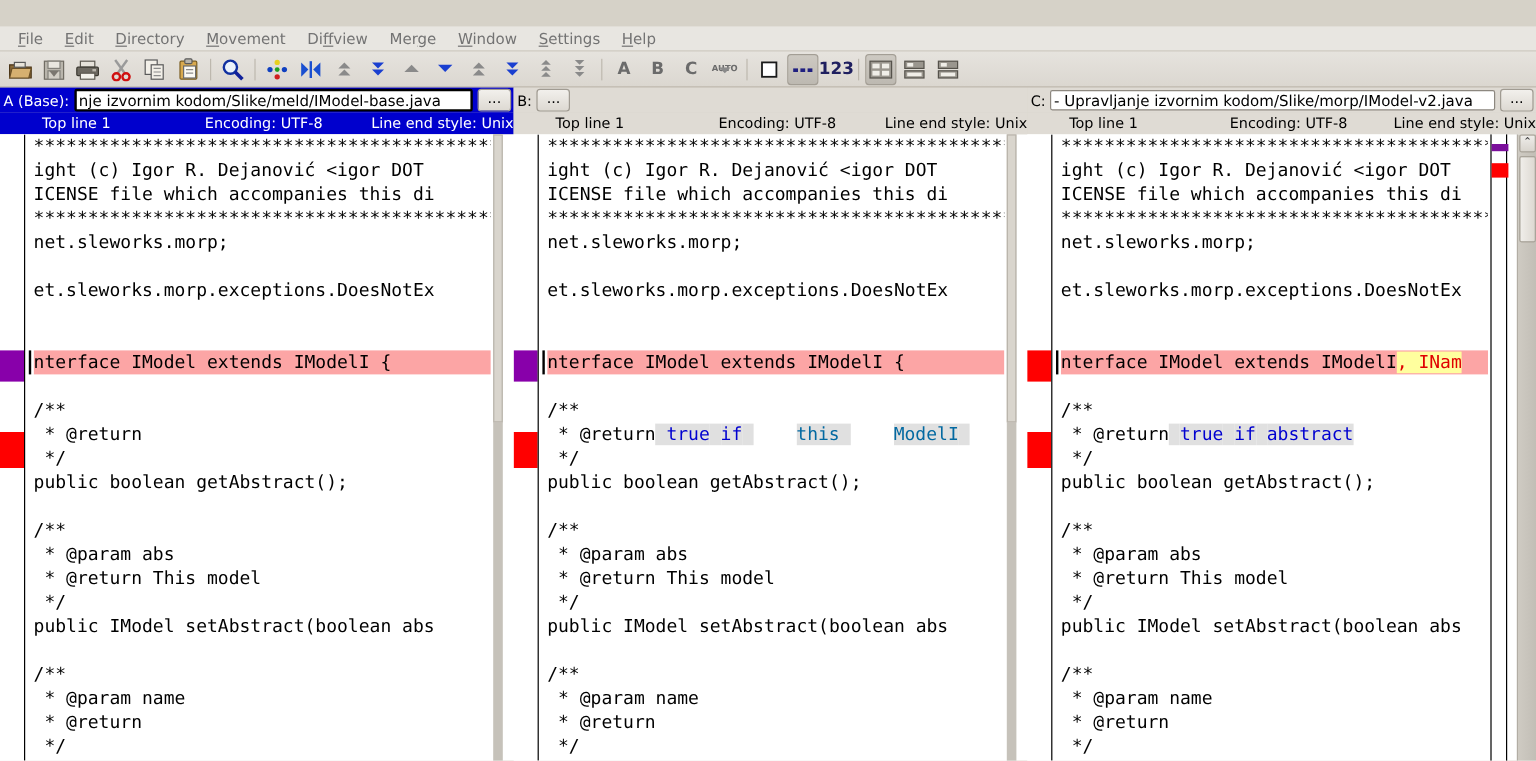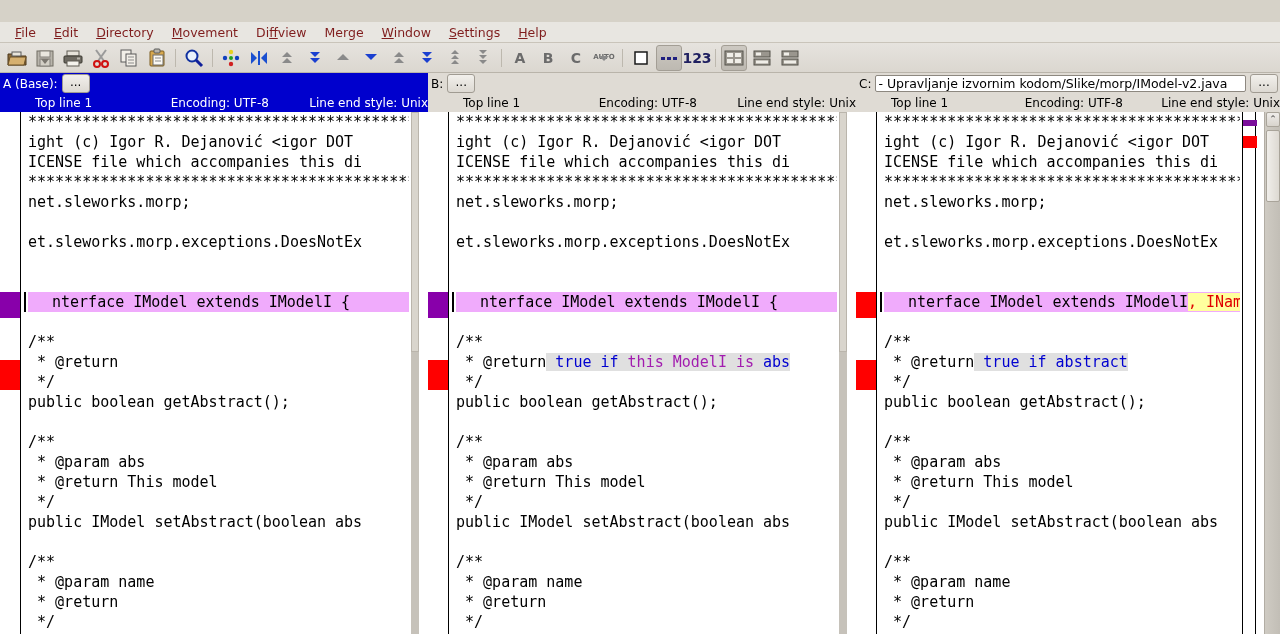--- a/index.html
+++ b/index.html
@@ -59,21 +59,21 @@
   .tb-spacer { width: 24px; }
 
   
   .menubar {
     position: absolute; left: 0; top: 22px; width: 1280px; height: 21px;
     background: #e8e6e1;
     border-bottom: 1px solid #c9c4ba;
     display: flex; align-items: center; padding-left: 6px;
   }
   .menu-item {
-    padding: 2px 9px; font-size: 12.5px; color: #7f1d1d; white-space: nowrap;
+    padding: 2px 9px; font-size: 12.5px; color: #737373; white-space: nowrap;
     font-family: "DejaVu Sans", sans-serif;
   }
   .menu-item u { text-decoration: underline; }
 
   
   .toolbar {
     position: absolute; left: 0; top: 43px; width: 1280px; height: 30px;
     background: linear-gradient(to bottom, #e6e3de, #dbd7d0);
     border-bottom: 1px solid #b9b4aa;
     display: flex; align-items: center; padding-left: 3px;
@@ -132,23 +132,23 @@
   }
   .marker { position: absolute; left: 0; width: 20px; }
   .code {
     position: absolute; top: 0; height: 522px;
     font-family: "DejaVu Sans Mono", monospace;
     font-size: 15px; line-height: 20px;
     white-space: pre; overflow: hidden;
   }
   .code .ln { height: 20px; white-space: pre; }
   .cur-col { position: absolute; width: 2px; background: #000; }
-  .hl-yellow { background: #f0abfc; padding-left: 24px; }
+  .hl-yellow { background: #fca5a5; }
   .w-blue { color: #0000d0; background: #e0e0e0; }
-  .w-red  { color: #a21caf; background: #e0e0e0; }
+  .w-red  { color: #0369a1; background: #e0e0e0; margin-left: 36px; }
   .w-red-on-yellow { color: #e00000; background: #ffff9e; }
   .seg-grey { background: #e0e0e0; }
 
   
   .vscroll {
     position: absolute; top: 0; width: 8px; height: 522px;
     background: #c6c2ba;
   }
   .vscroll .thumb { position: absolute; left: 0; width: 8px; background: #d9d5cd; border: 1px solid #bab5ac; }
 
@@ -382,20 +382,21 @@
           <rect x="3" y="11" width="16" height="6" fill="#9a968e" stroke="#55524b"></rect>
           <rect x="5" y="12.5" width="12" height="3" fill="#f0eee8"></rect>
         </svg>
       </div>
     </div>
 
   <div class="panes-head" id="pane-headers">
       <div class="pane-head sel" style="left: 0px; width: 428px;">
         <div class="ph-row1">
           <span class="ph-label">A (Base):</span>
+          <span class="ph-input">nje izvornim kodom/Slike/meld/IModel-base.java</span>
           <span class="ph-browse">...</span>
         </div>
         <div class="ph-row2">
           <span class="ph-stat" style="width:144px;">Top line 1</span>
           <span class="ph-stat" style="width:148px;">Encoding: UTF-8</span>
           <span class="ph-stat">Line end style: Unix</span>
         </div>
       </div>
       <div class="pane-head unsel" style="left: 428px; width: 428px;">
         <div class="ph-row1">

